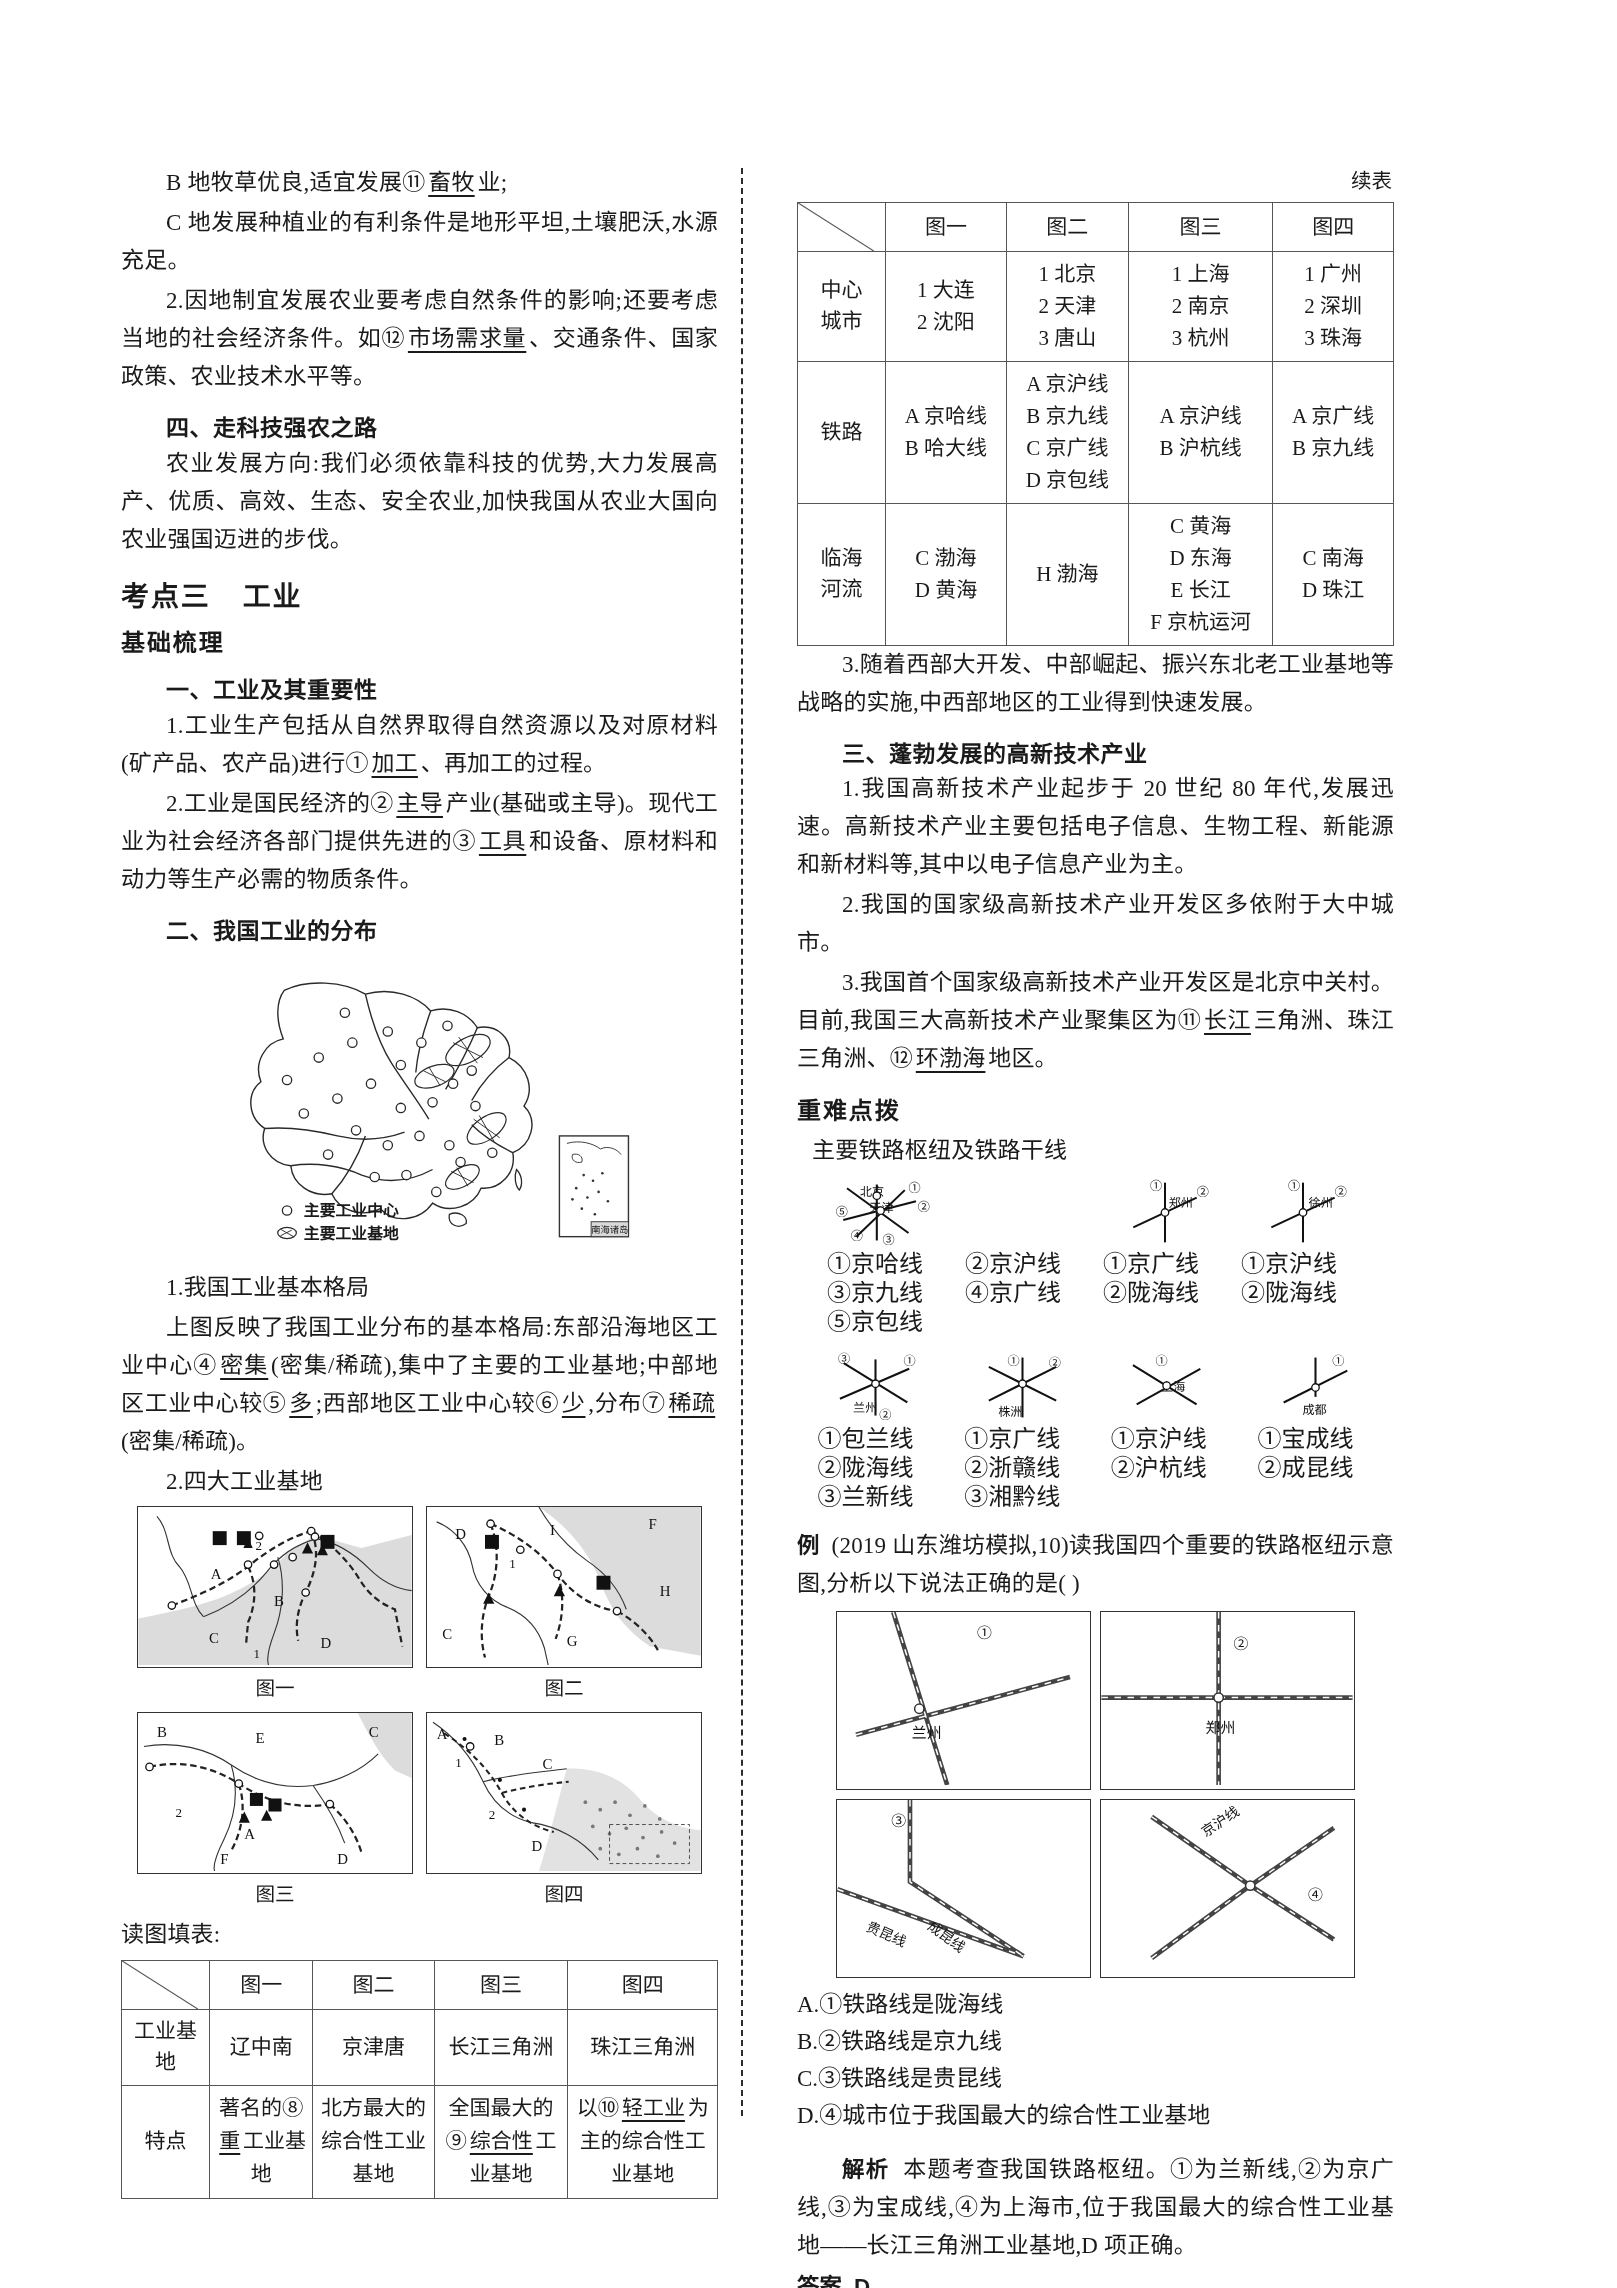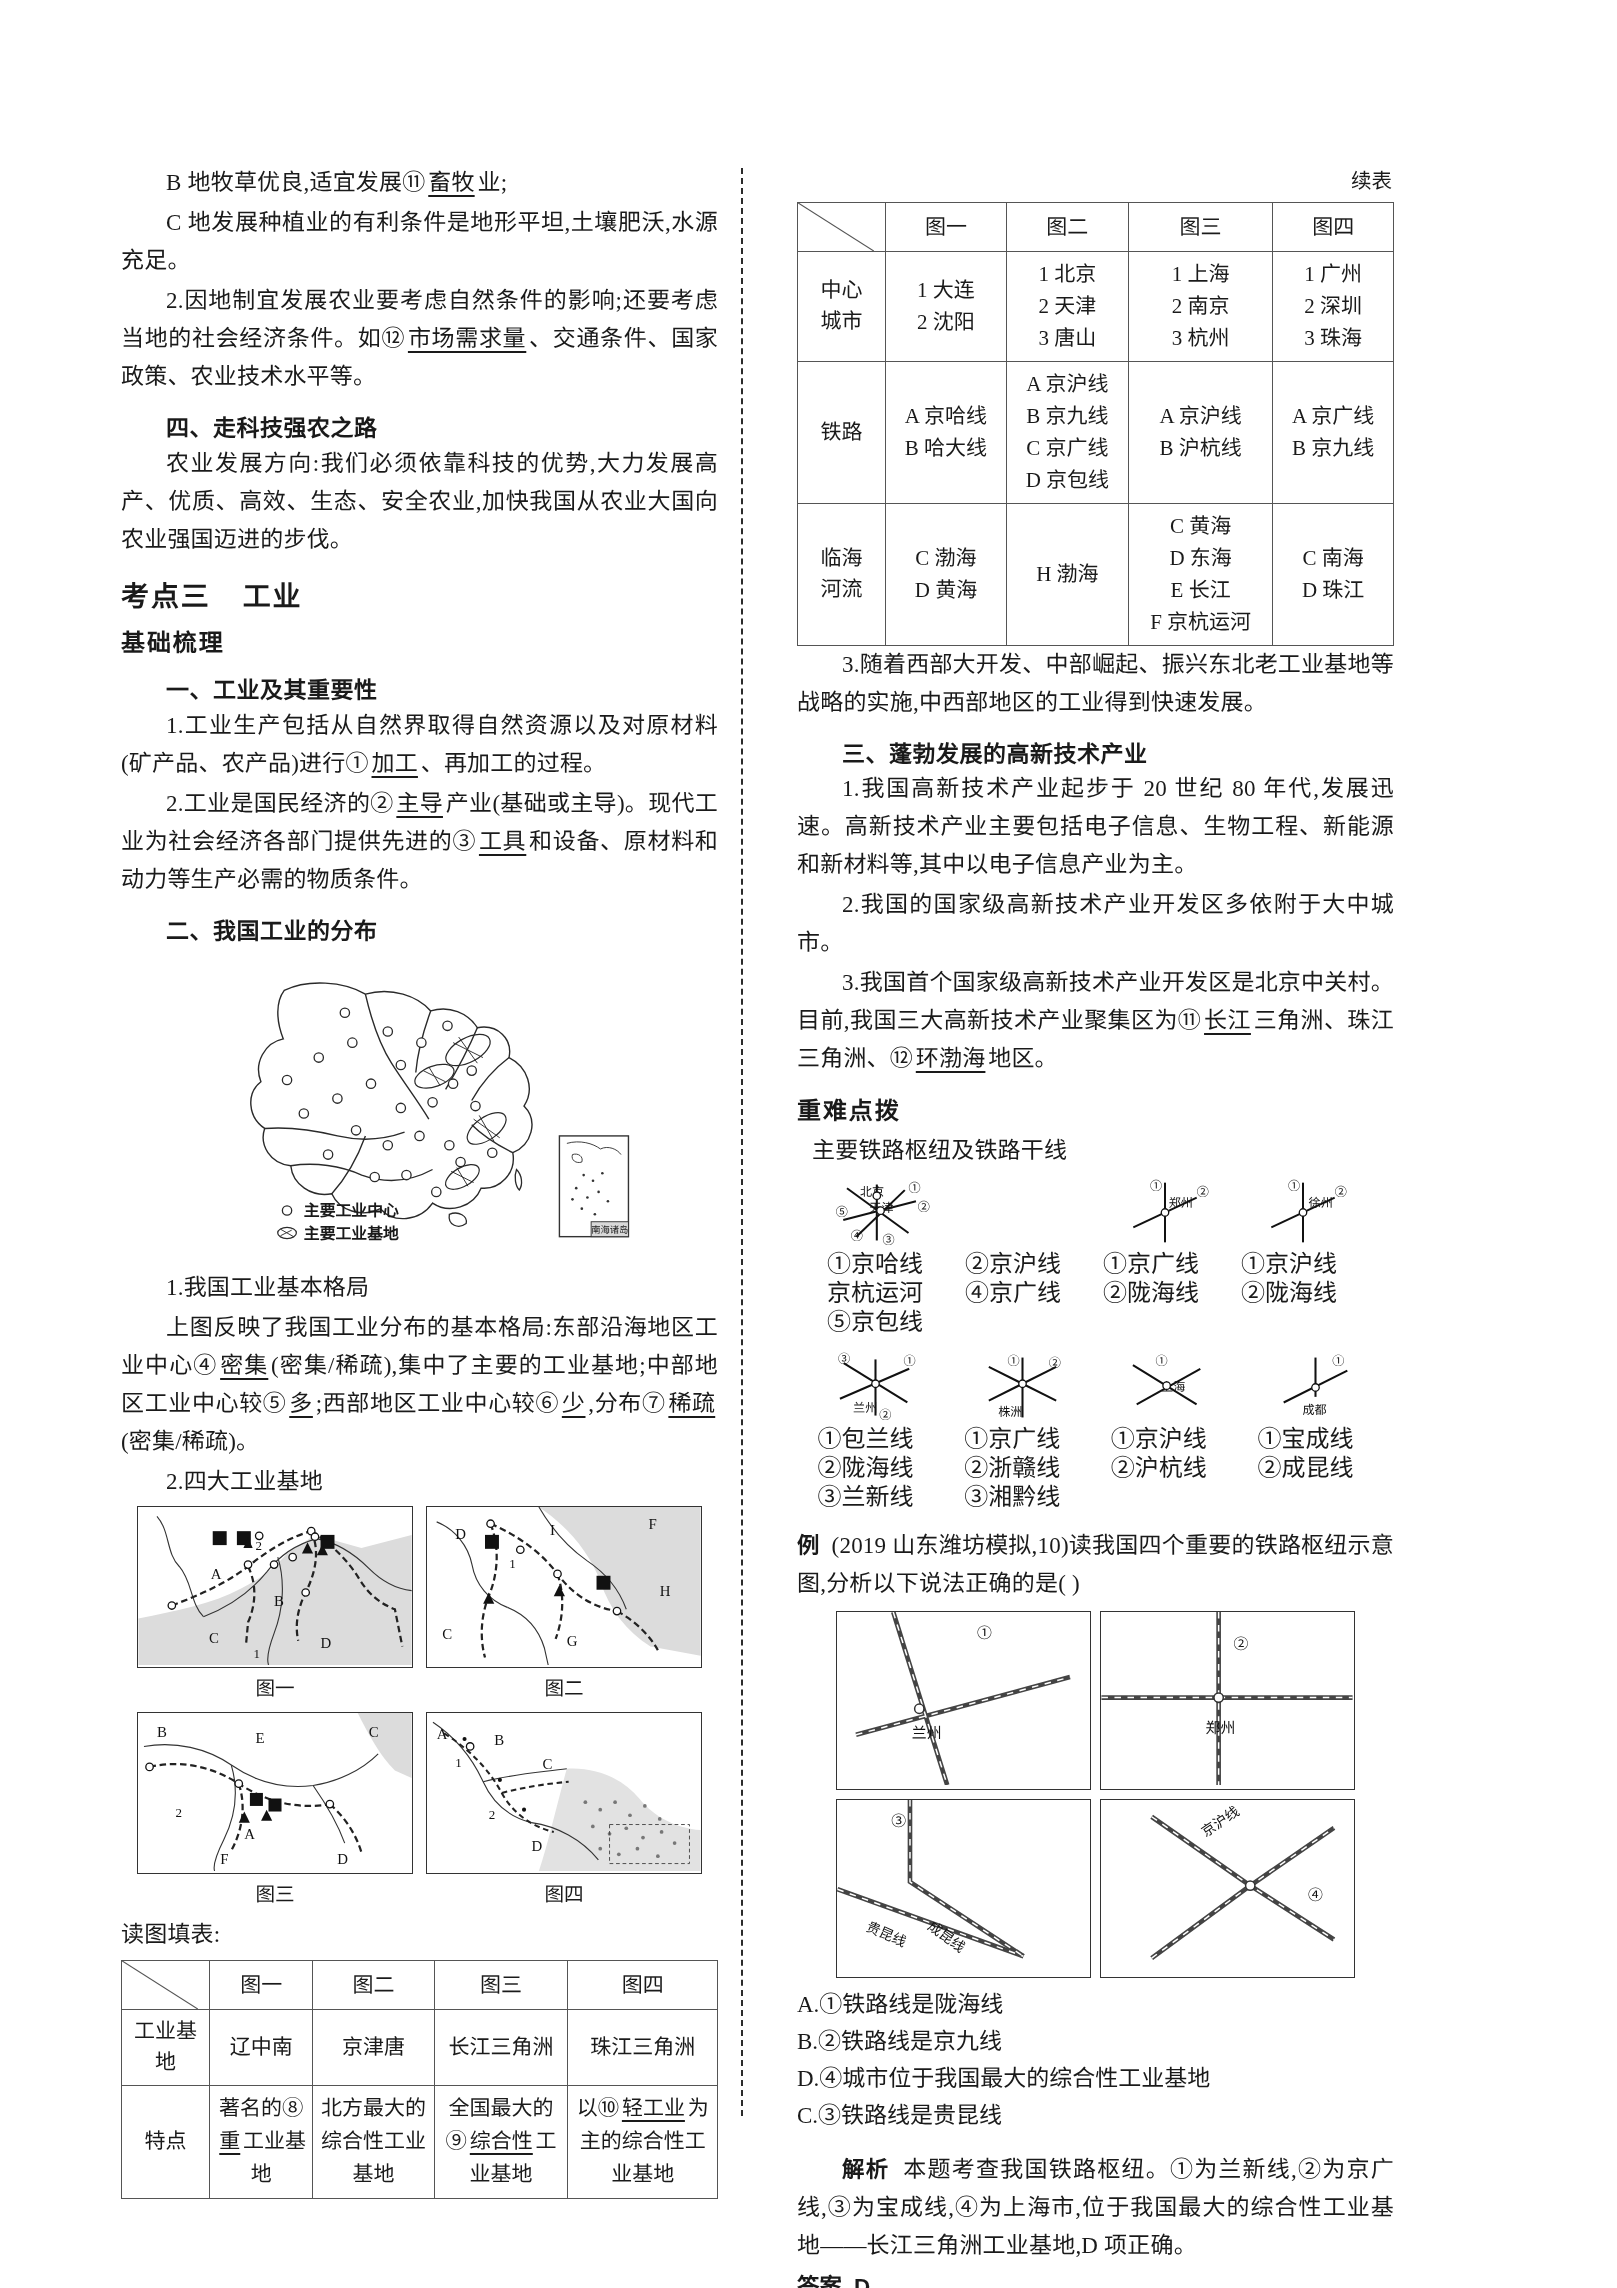--- a/index.html
+++ b/index.html
@@ -571,21 +571,21 @@
               <text x="18" y="44">⑤</text>
             </g>
             <g fill="#fff" stroke="#111" stroke-width="1.4">
               <circle cx="62" cy="22" r="4"></circle>
                 <circle cx="66" cy="38" r="4"></circle>
             </g>
           </svg>
         </div>
         <div class="hublist">
           <div>①京哈线</div>
-          <div>京杭运河</div>
+          <div>③京九线</div>
           <div>⑤京包线</div>
         </div>
       </div>
       <div class="hubcell">
         <div class="lines"></div>
         <div class="hublist">
           <div>②京沪线</div>
           <div>④京广线</div>
         </div>
       </div>
@@ -779,22 +779,22 @@
           </g>
           <circle cx="160" cy="92" r="5" fill="#fff" stroke="#333" stroke-width="1.6"></circle>
           <text x="112" y="40" font-size="15" font-family="Liberation Serif, serif" fill="#111" transform="rotate(-34 112 40)">京沪线</text>
           <text x="222" y="108" font-size="16" font-family="Liberation Serif, serif" fill="#111">④</text>
         </svg>
       </div>
     </div>
 
     <p class="opt">A.①铁路线是陇海线</p>
     <p class="opt">B.②铁路线是京九线</p>
+    <p class="opt">C.③铁路线是贵昆线</p>
     <p class="opt">D.④城市位于我国最大的综合性工业基地</p>
-    <p class="opt">C.③铁路线是贵昆线</p>
 
     <p class="body indent" style="margin-top:17px;">
       <span class="ans-label">解析</span>&nbsp;&nbsp;<span>本题考查我国铁路枢纽。①为兰新线,②为京广线,③为宝成线,④为上海市,位于我国最大的综合性工业基地——长江三角洲工业基地,D 项正确。</span>
     </p>
 
     <p class="body" style="margin-top:3.7px;">
       <span class="ans-label">答案</span>&nbsp;&nbsp;<span class="ans-label">D</span>
     </p>
   </div>
 </div>

